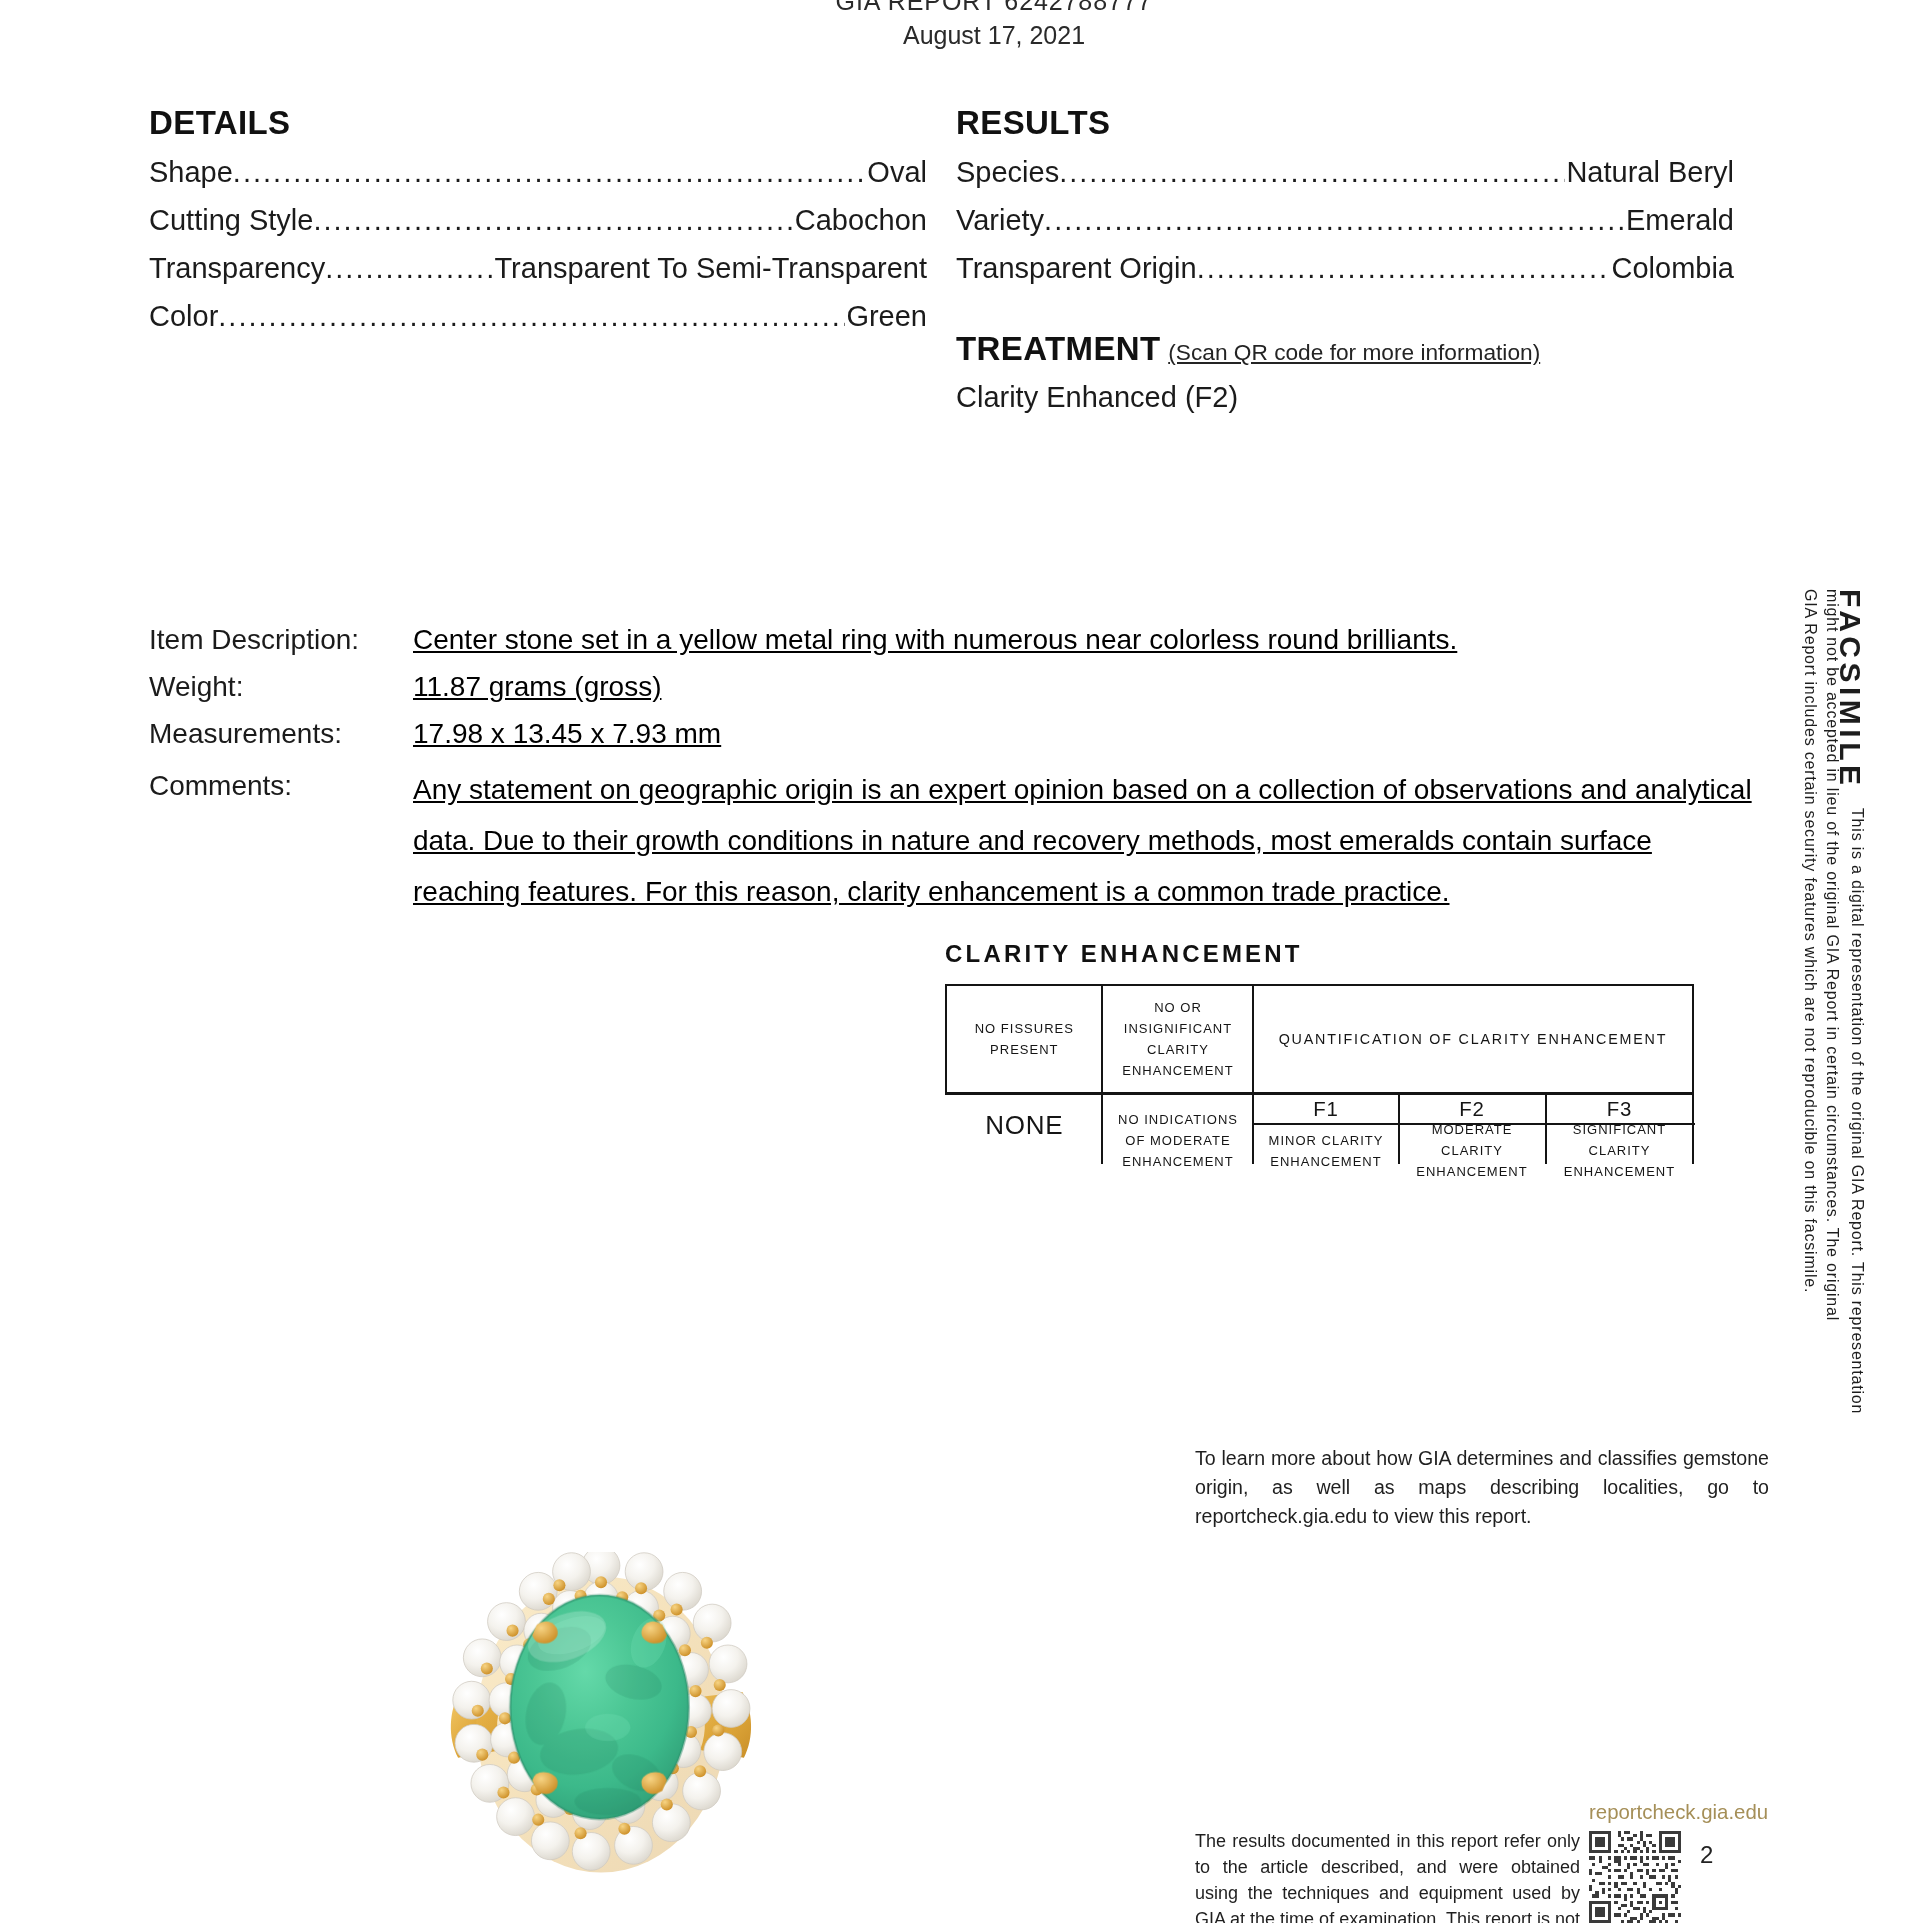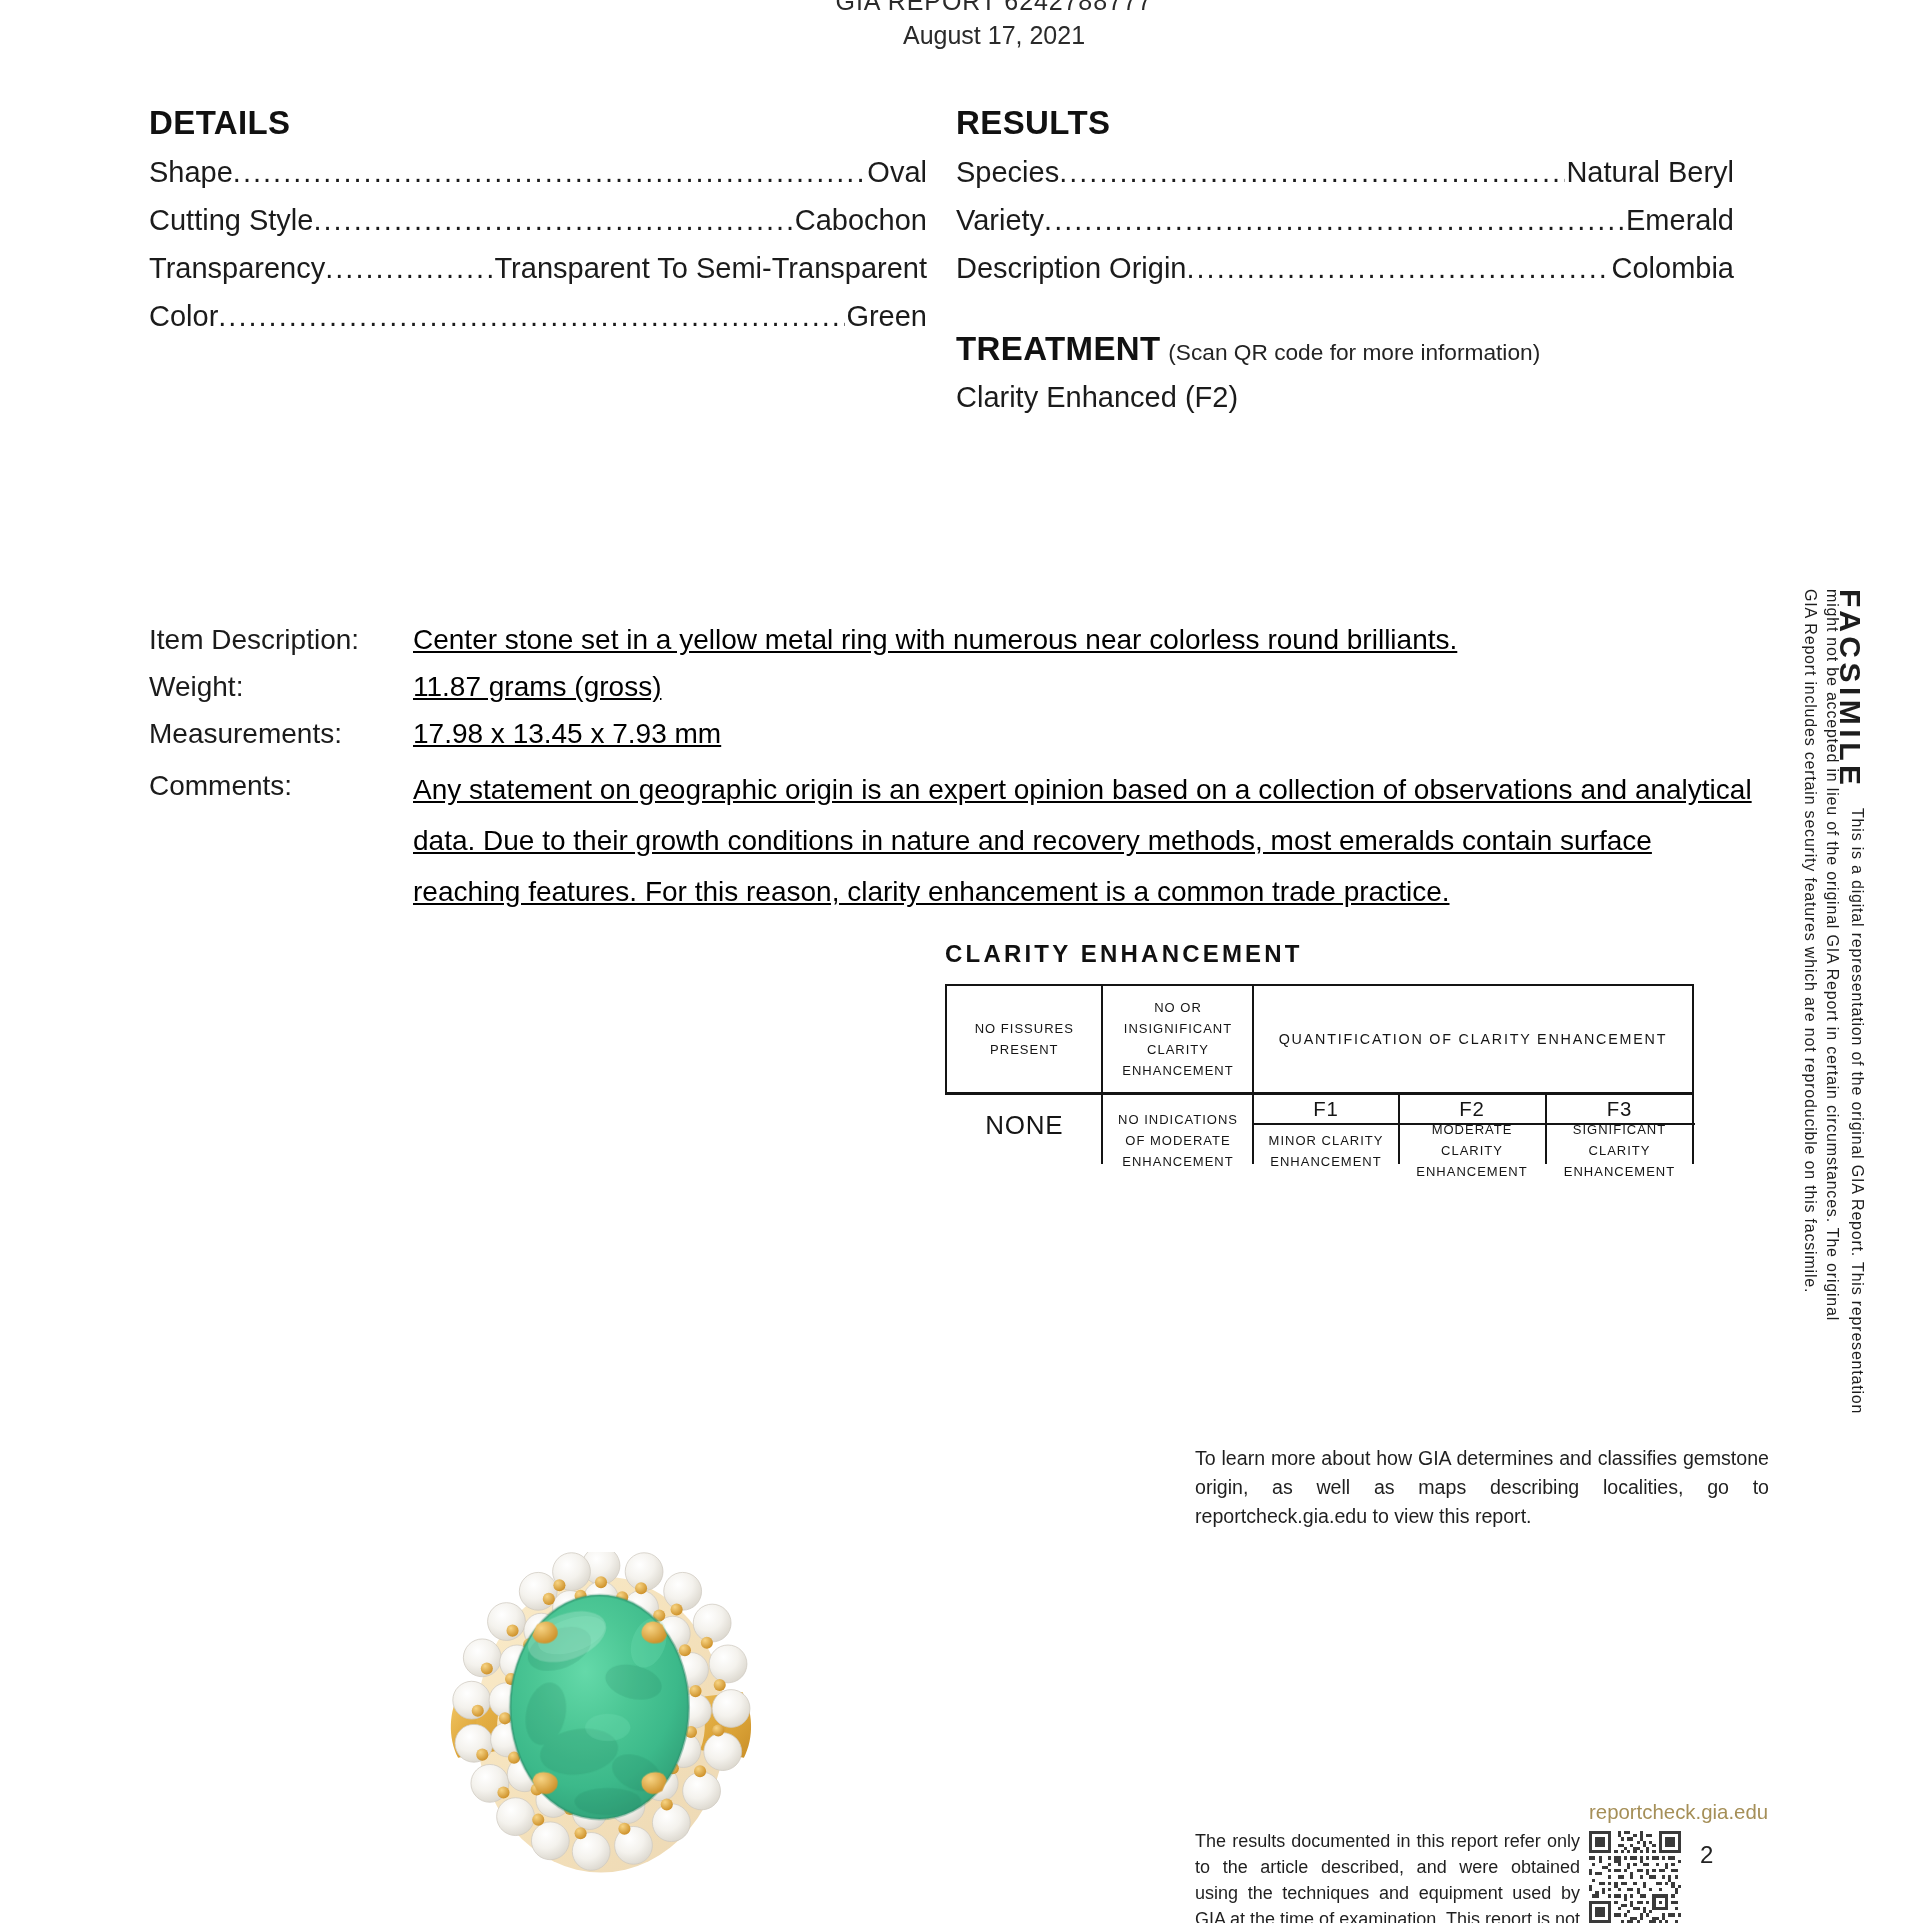--- a/index.html
+++ b/index.html
@@ -91,20 +91,21 @@
   #treatment-head .t-main {
     font-size: 33px;
     font-weight: 700;
     letter-spacing: 0.4px;
     color: #111;
   }
   #treatment-head .t-sub {
     font-size: 22.7px;
     color: #242424;
     padding-left: 7.6px;
+    text-decoration: underline;
   }
   #treatment-value {
     position: absolute;
     font-size: 29px;
     color: #1b1b1b;
     white-space: nowrap;
   }
 
   
   #itemblock {
@@ -301,21 +302,21 @@
       <span class="lbl">Species</span>
       <span class="dots">............................................................................................................................................................................................................................</span>
       <span class="val">Natural Beryl</span>
     </div>
     <div class="leader-row">
       <span class="lbl">Variety</span>
       <span class="dots">............................................................................................................................................................................................................................</span>
       <span class="val">Emerald</span>
     </div>
     <div class="leader-row">
-      <span class="lbl">Description Origin </span>
+      <span class="lbl">Transparent Origin </span>
       <span class="dots">............................................................................................................................................................................................................................</span>
       <span class="val">Colombia</span>
     </div>
   </div>
 
   <div id="treatment-head" style="left:924px; top:330px;">
     <span class="t-main">TREATMENT</span><span class="t-sub">(Scan QR code for more information)</span>
   </div>
   <div id="treatment-value" style="left:924px; top:381px;">Clarity Enhanced (F2)</div>
 

